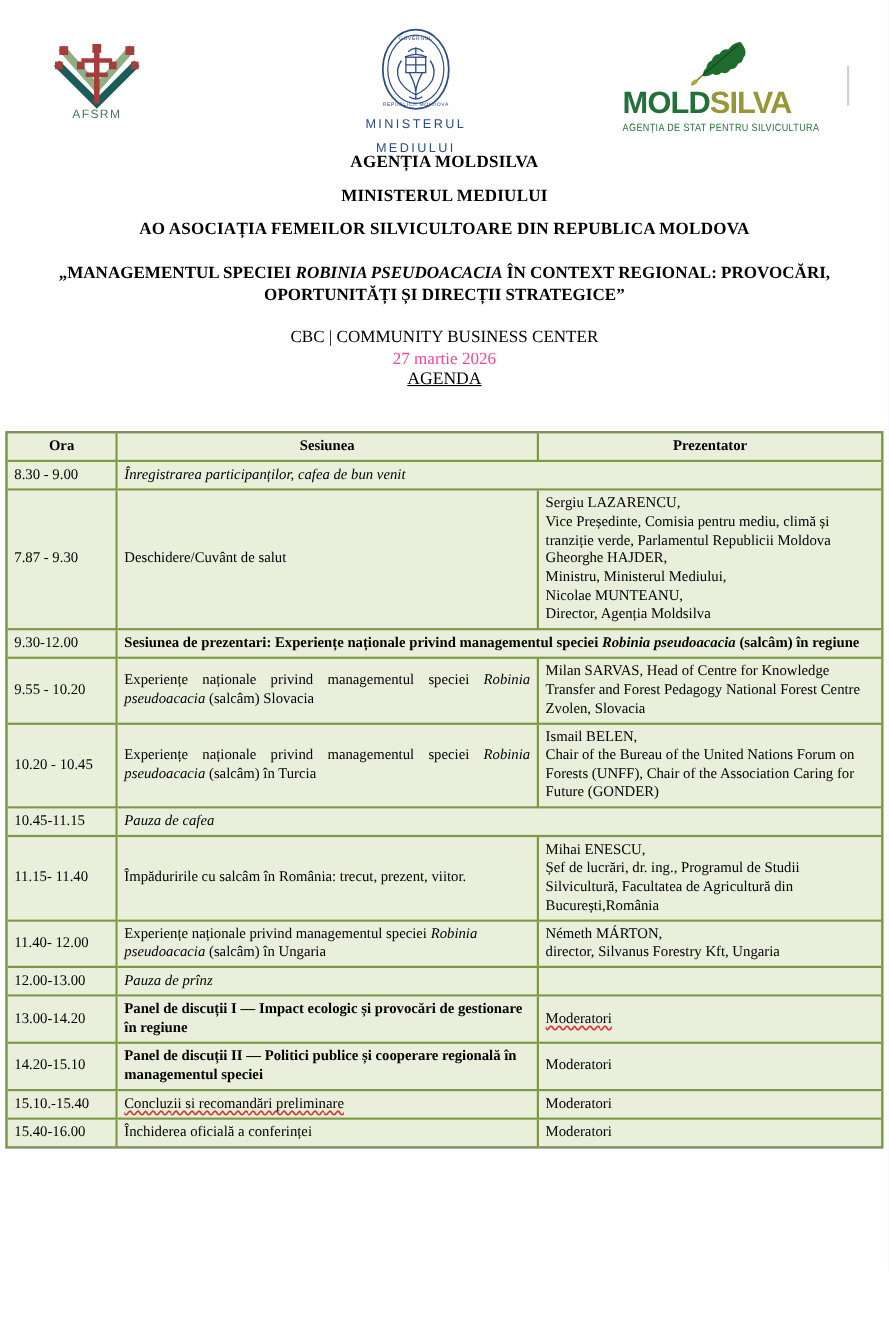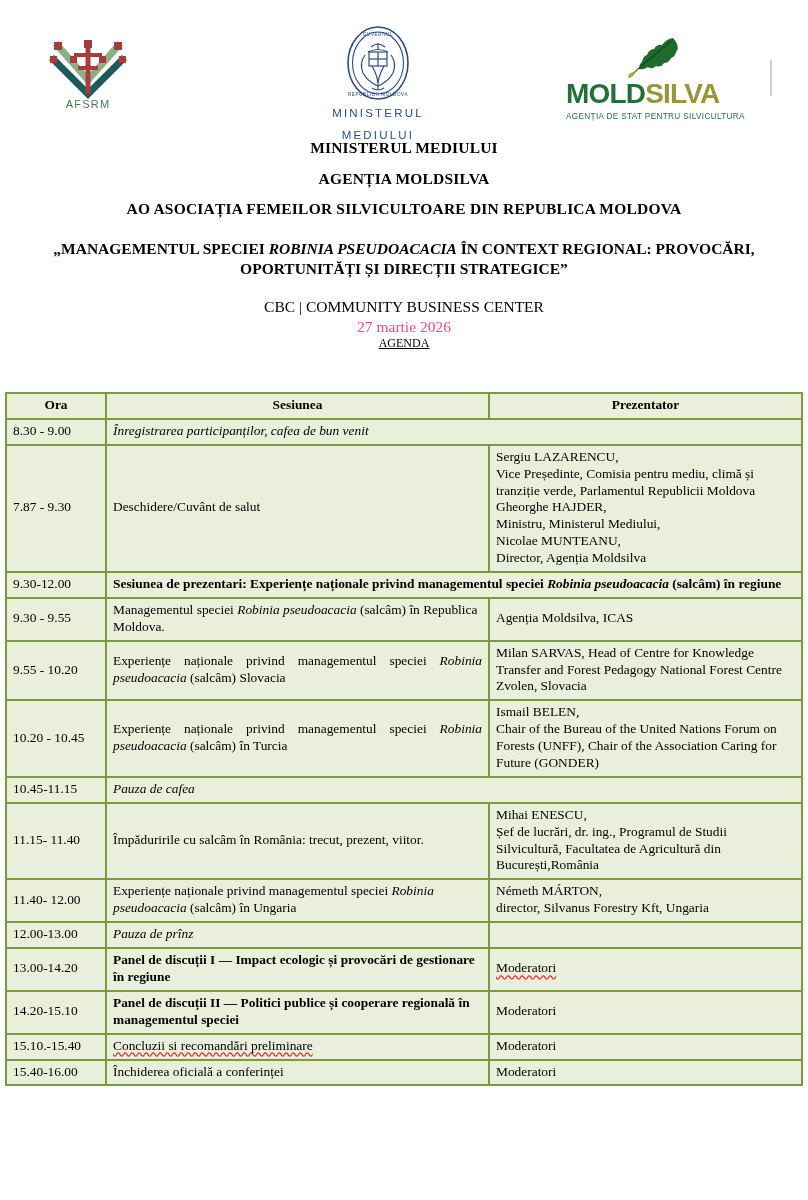--- a/index.html
+++ b/index.html
@@ -123,21 +123,21 @@
     margin: 0 0 4px 0;
   }
   .h-date {
     font-weight: normal;
     font-size: 15.5px;
     color: #ec4899;
     line-height: 1.0;
     margin: 0 0 3px 0;
   }
   .h-agenda {
-    font-size: 12px;
+    font-size: 16px;
     text-decoration: underline;
     line-height: 1.0;
     margin: 0 0 8px 0;
   }
 
   
   .agenda-wrap {
     position: absolute;
     left: 5px;
     top: 392px;
@@ -253,22 +253,22 @@
     </svg>
     <div class="ms-word">
       <span class="ms-mold">MOLD</span><span class="ms-silva">SILVA</span>
     </div>
     <div class="ms-sub">AGENȚIA DE STAT PENTRU SILVICULTURA</div>
     <div class="ms-divider"></div>
   </div>
 </div>
 
 <div class="headings">
+  <div class="h-line">AGENȚIA MOLDSILVA</div>
   <div class="h-line">MINISTERUL MEDIULUI</div>
-  <div class="h-line">AGENȚIA MOLDSILVA</div>
   <div class="h-line org3">AO ASOCIAȚIA FEMEILOR SILVICULTOARE DIN REPUBLICA MOLDOVA</div>
   <div class="h-title"><span>„MANAGEMENTUL SPECIEI </span><i>ROBINIA PSEUDOACACIA</i><span> ÎN CONTEXT REGIONAL: PROVOCĂRI, OPORTUNITĂȚI ȘI DIRECȚII STRATEGICE”</span></div>
   <div class="h-venue">CBC | COMMUNITY BUSINESS CENTER</div>
   <div class="h-date">27 martie  2026</div>
   <div class="h-agenda">AGENDA</div>
 </div>
 
 <div class="agenda-wrap">
   <table class="agenda">
     <colgroup>
@@ -291,25 +291,20 @@
         <tr>
           <td class="time">7.87 - 9.30</td>
           <td class="sess">Deschidere/Cuvânt de salut</td>
           <td class="pres">Sergiu LAZARENCU,<br>Vice Președinte, Comisia pentru mediu, climă și tranziție verde, Parlamentul Republicii Moldova<br>Gheorghe HAJDER,<br>Ministru, Ministerul Mediului,<br>Nicolae MUNTEANU,<br>Director, Agenția Moldsilva</td>
         </tr>
         <tr>
           <td class="time">9.30-12.00</td>
           <td class="sess bold" colspan="2"><span>Sesiunea de prezentari: Experiențe naționale privind managementul speciei </span><i>Robinia pseudoacacia</i><span> (salcâm) în regiune</span></td>
         </tr>
         <tr>
-          <td class="time">9.30 - 9.55</td>
-          <td class="sess"><span>Managementul speciei </span><i>Robinia pseudoacacia</i><span> (salcâm) în Republica Moldova.</span></td>
-          <td class="pres mid">Agenția Moldsilva, ICAS</td>
-        </tr>
-        <tr>
           <td class="time">9.55 - 10.20</td>
           <td class="sess justify"><span>Experiențe naționale privind managementul speciei </span><i>Robinia pseudoacacia</i><span> (salcâm) Slovacia</span></td>
           <td class="pres mid">Milan SARVAS, Head of Centre for Knowledge Transfer and Forest Pedagogy National Forest Centre Zvolen, Slovacia</td>
         </tr>
         <tr>
           <td class="time">10.20 - 10.45</td>
           <td class="sess justify"><span>Experiențe naționale privind managementul speciei </span><i>Robinia pseudoacacia</i><span> (salcâm) în Turcia</span></td>
           <td class="pres">Ismail BELEN,<br>Chair of the Bureau of the United Nations Forum on Forests (UNFF), Chair of the Association Caring for Future (GONDER)</td>
         </tr>
         <tr>

